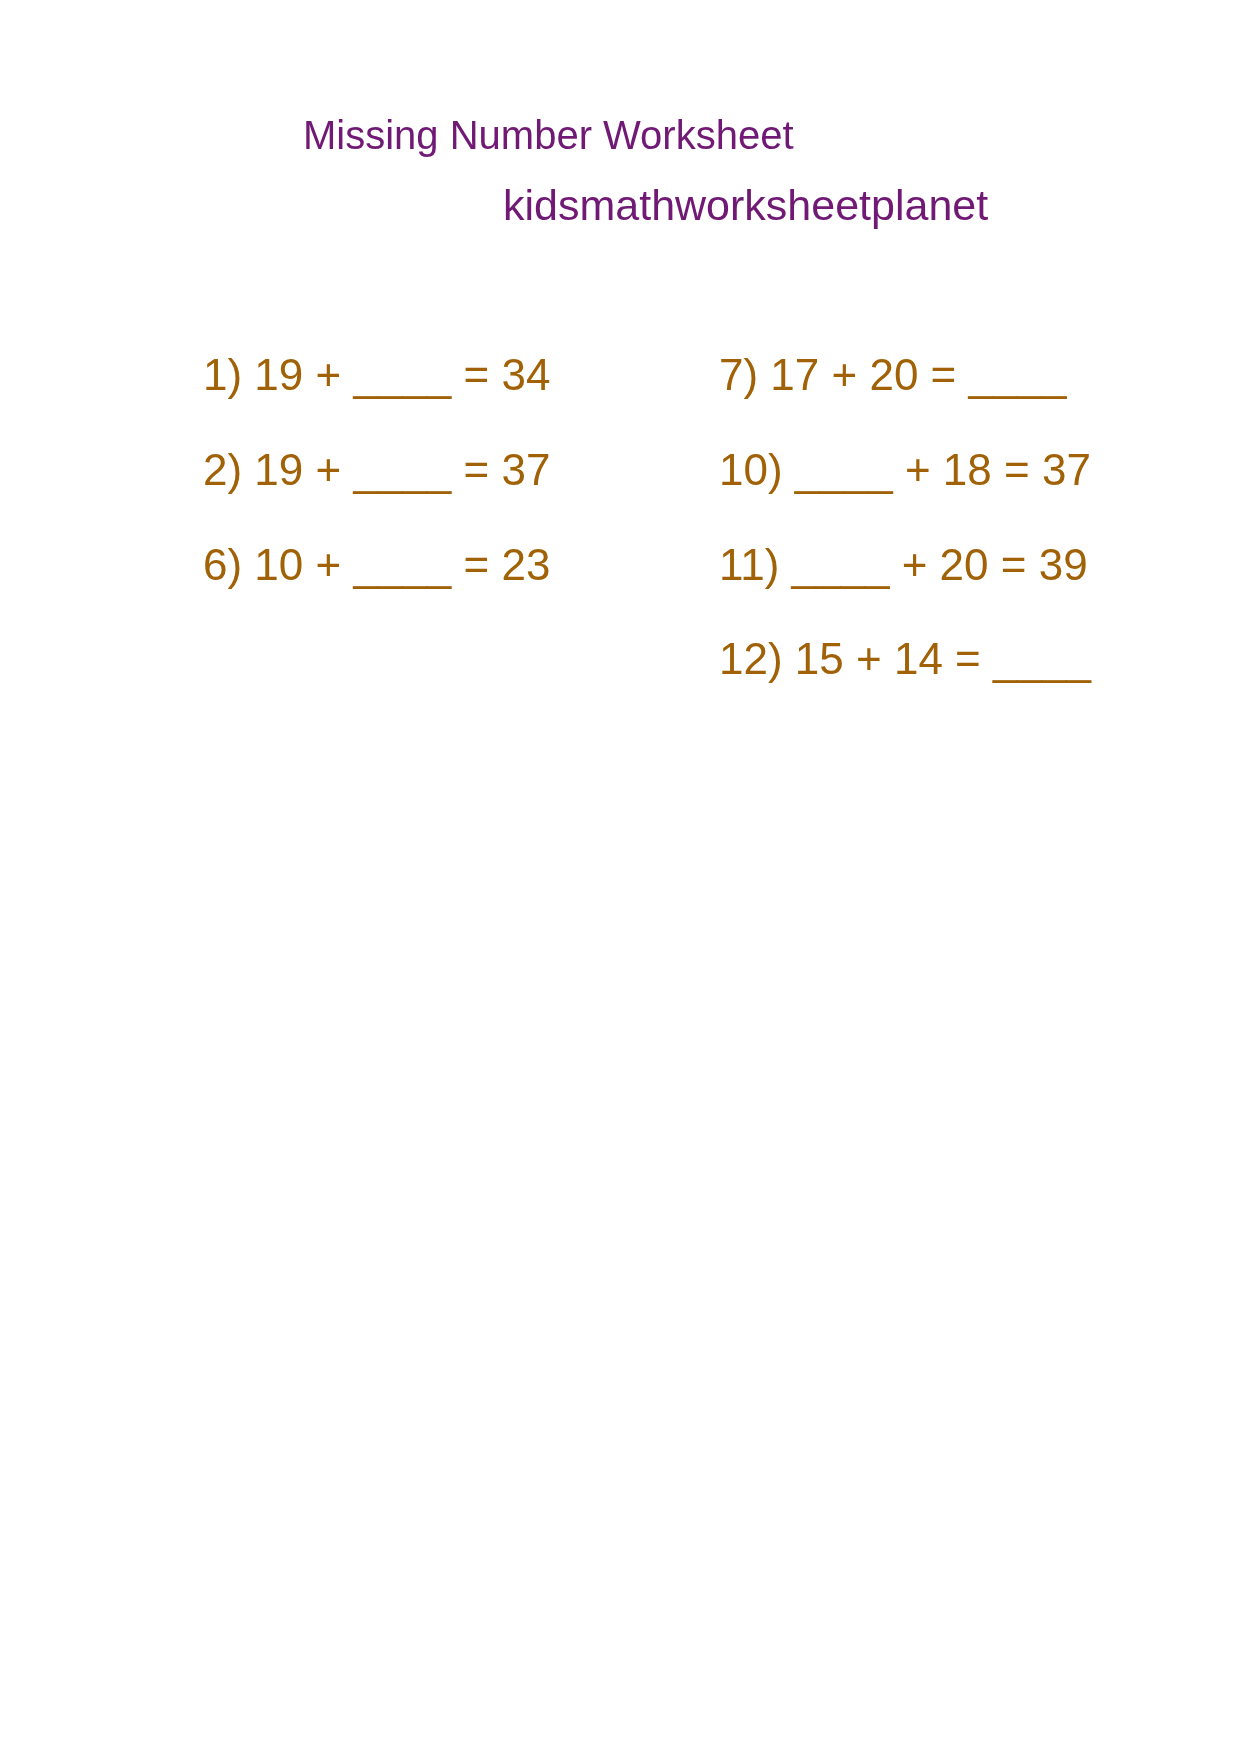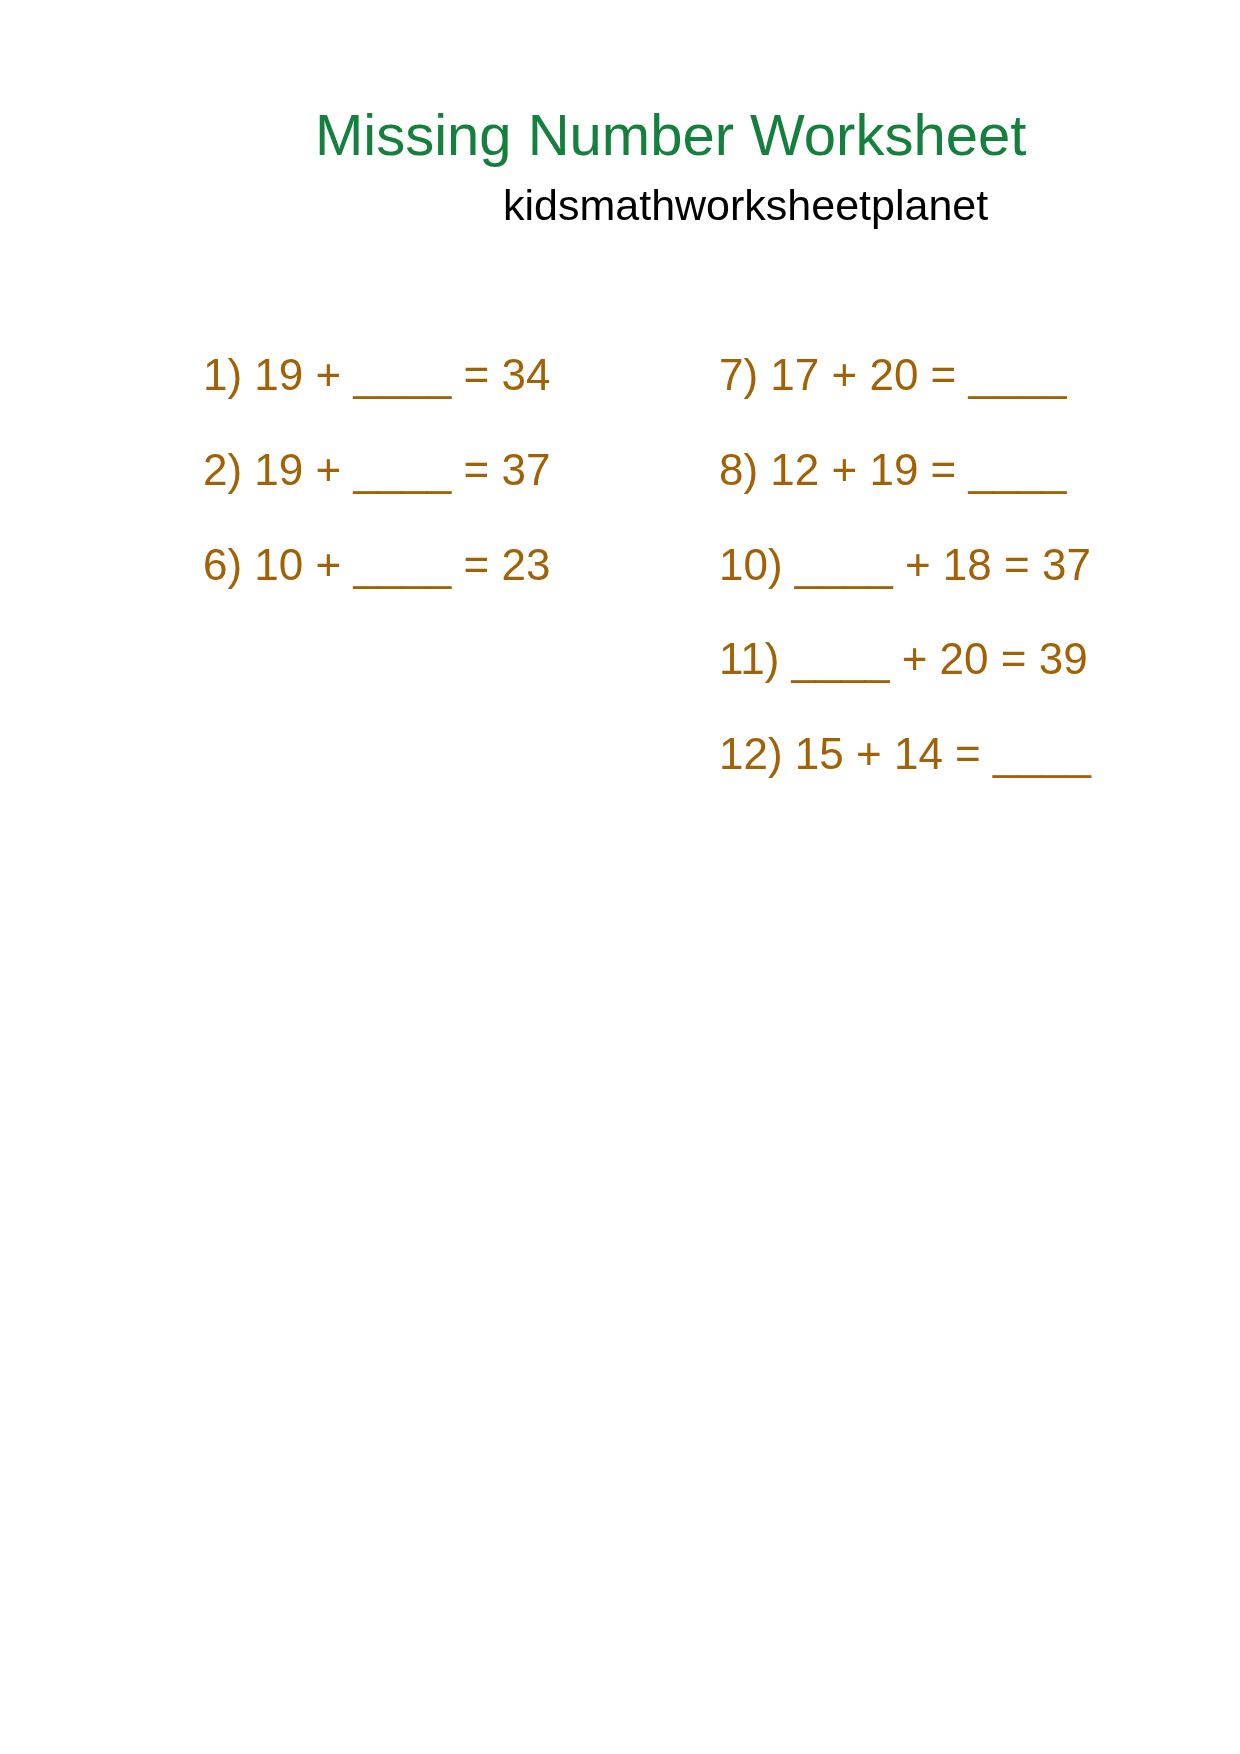--- a/index.html
+++ b/index.html
@@ -12,34 +12,33 @@
       height: 1754px;
       position: relative;
       overflow: hidden;
       font-family: "Liberation Sans", sans-serif;
       color: #000000;
     }
     .title {
       position: absolute;
       left: 303px;
       top: 106px;
-      font-size: 58px;
+      font-size: 40px;
       line-height: 58px;
       white-space: nowrap;
-      color: #15803d;
-      margin-left: 12px;
+      color: #701a75;
     }
     .subtitle {
       position: absolute;
       left: 503px;
       top: 184px;
       font-size: 43px;
       line-height: 43px;
       white-space: nowrap;
-      color: #000000;
+      color: #701a75;
     }
     .column {
       position: absolute;
       top: 328px;
       margin: 0;
       padding: 0;
       list-style: none;
     }
     .column.left { left: 203px; }
     .column.right { left: 703px; margin-left: 16px; }
@@ -58,17 +57,16 @@
 <div class="subtitle">kidsmathworksheetplanet</div>
 
 <ul class="column left">
   <li class="problem">1) 19 + ____ = 34</li>
   <li class="problem">2) 19 + ____ = 37</li>
   <li class="problem">6) 10 + ____ = 23</li>
 </ul>
 
 <ul class="column right">
   <li class="problem">7) 17 + 20 = ____</li>
-  <li class="problem">8) 12 + 19 = ____</li>
   <li class="problem">10) ____ + 18 = 37</li>
   <li class="problem">11) ____ + 20 = 39</li>
   <li class="problem">12) 15 + 14 = ____</li>
 </ul>
 
 </body></html>

